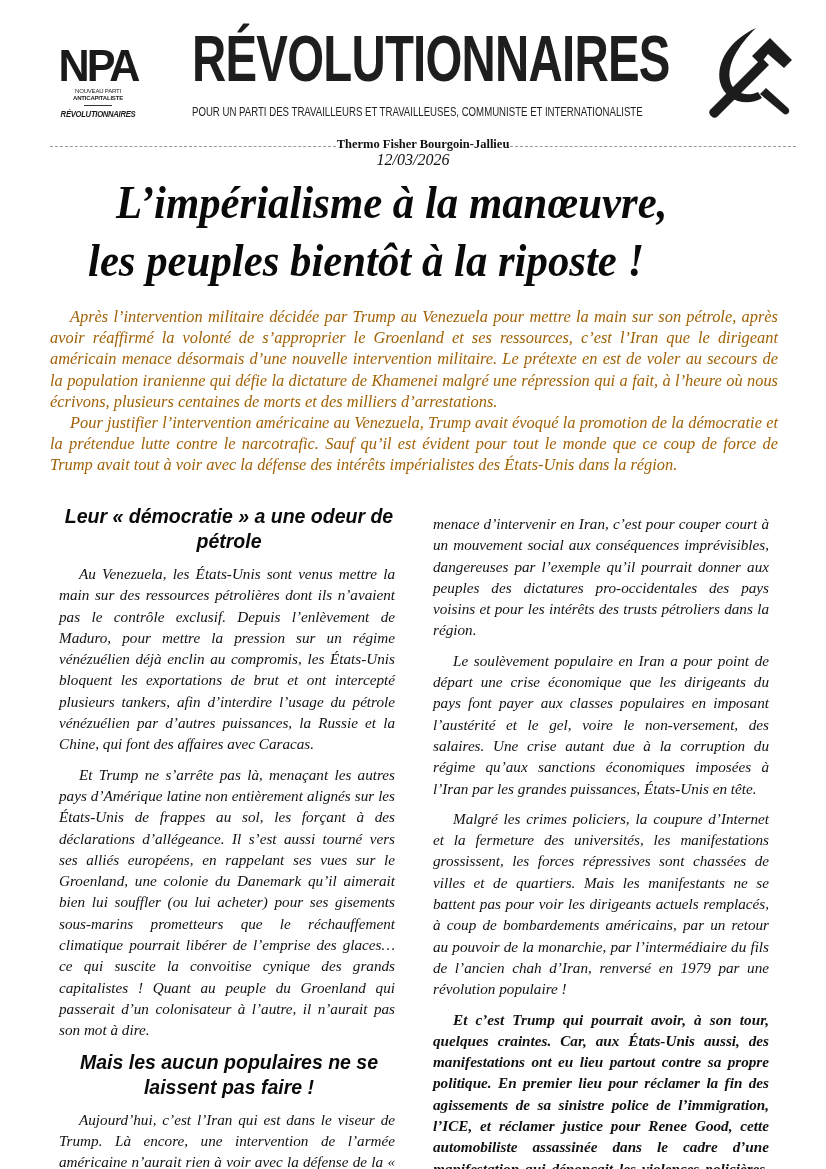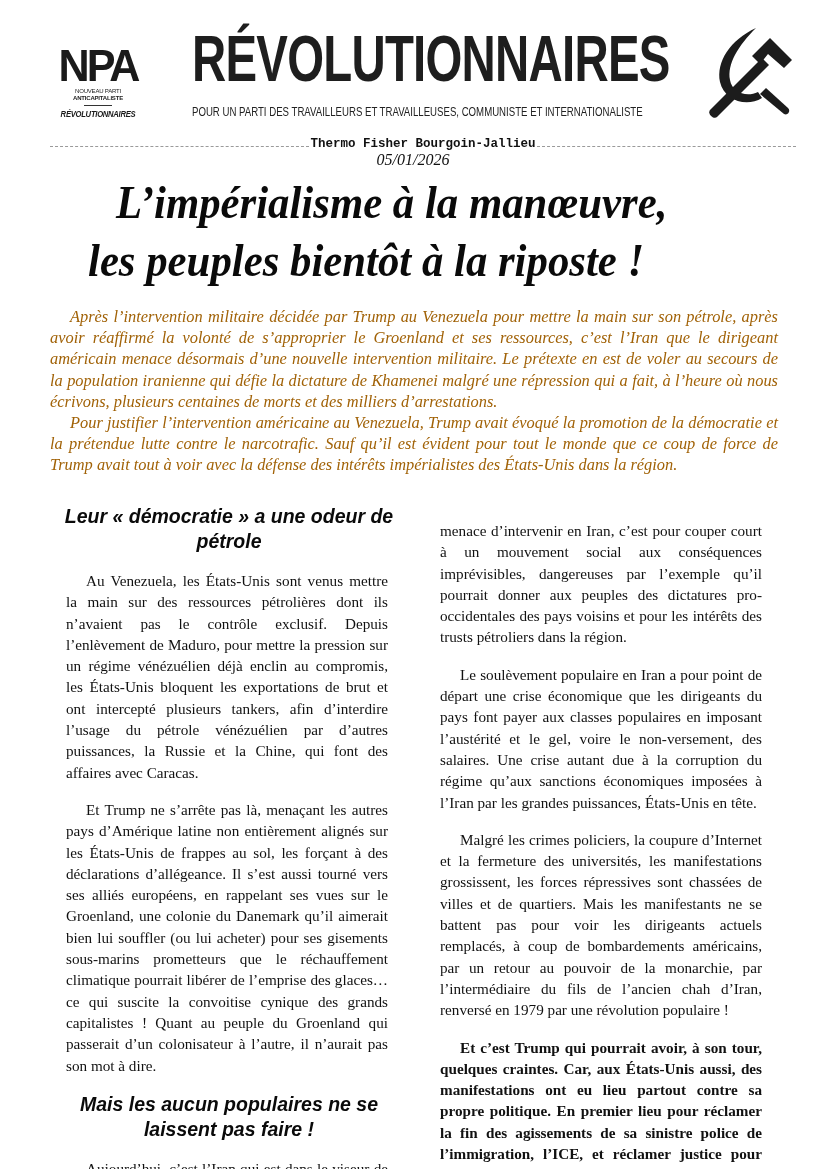--- a/index.html
+++ b/index.html
@@ -16,37 +16,37 @@
 
     .masthead { position: absolute; left: 192px; top: 24px; width: 466px; }
     .masthead-title { font-family: "Liberation Sans", sans-serif; font-weight: bold; font-size: 64px; line-height: 70px; color: #1e1e1e; letter-spacing: -1px; transform: scaleX(0.74); transform-origin: left top; white-space: nowrap; }
     .masthead-tag { font-family: "Liberation Sans", sans-serif; font-size: 12.2px; color: #222; white-space: nowrap; transform: scaleX(0.79); transform-origin: left top; margin-top: 11px; letter-spacing: 0px; }
 
     .emblem { position: absolute; left: 700px; top: 24px; width: 100px; height: 100px; }
 
     
     .workplace-row { position: absolute; left: 50px; top: 136px; width: 746px; height: 16px; display: flex; align-items: center; }
     .dots { flex: 1; border-bottom: 1px dashed #9a9a9a; height: 0; margin-top: 5px; }
-    .workplace { font-family: Liberation Mono, monospace; font-weight: bold; font-size: 12.5px; color: #111; padding: 0 1px; white-space: nowrap; }
+    .workplace { font-family: Liberation Serif, serif; font-weight: bold; font-size: 12.5px; color: #111; padding: 0 1px; white-space: nowrap; }
     .date { position: absolute; left: 0; width: 826px; top: 151px; text-align: center; font-family: "Liberation Serif", serif; font-style: italic; font-size: 16px; color: #111; }
 
     
     .headline { position: absolute; left: 0; width: 826px; top: 176px; font-family: "Liberation Serif", serif; font-weight: bold; font-style: italic; color: #0a0a0a; }
     .headline .l1 { position: absolute; left: 116px; top: 0; font-size: 46px; white-space: nowrap; transform: scaleX(0.93); transform-origin: left top; }
     .headline .l2 { position: absolute; left: 88px; top: 58px; font-size: 46px; white-space: nowrap; transform: scaleX(0.93); transform-origin: left top; }
 
     
     .intro { position: absolute; left: 50px; top: 306px; width: 728px; font-family: "Liberation Serif", serif; font-style: italic; font-size: 16.4px; line-height: 21.2px; text-align: justify; color: #a16207; }
     .intro p { margin: 0; text-indent: 20px; }
 
     
     .col { position: absolute; top: 504px; width: 354px; font-family: "Liberation Serif", serif; font-size: 15.2px; line-height: 21.3px; color: #111; text-align: justify; }
     .col.left { left: 50px; }
     .col.right { left: 424px; }
-    .col p { margin: 16px; text-indent: 20px; }
+    .col p { margin: 9px; text-indent: 20px; font-style: italic; }
     .col p.noindent { text-indent: 0; }
     .col h2 { margin: 0 0 2px 4px; font-family: Liberation Sans, sans-serif; font-weight: bold; font-style: italic; font-size: 19.5px; line-height: 25px; text-align: center; color: #0a0a0a; }
     .col h2.second { margin-top: 9px; }
     .col p.bold { font-weight: bold; }
   </style>
 </head>
 <body>
 
 <div class="page">
 
@@ -72,21 +72,21 @@
     <path d="M10 86 L62 34 L69 41 L17 93 C14 96 7 90 10 86 Z" fill="#1c1c1c"></path>
 
     <path d="M52 32 L70 14 L92 36 L84 44 L68 30 L60 40 Z" fill="#1c1c1c"></path>
   </svg>
 
   <div class="workplace-row">
     <div class="dots"></div>
     <div class="workplace">Thermo Fisher Bourgoin-Jallieu</div>
     <div class="dots"></div>
   </div>
-  <div class="date">05/01/2026</div>
+  <div class="date">12/03/2026</div>
 
   <div class="headline">
     <div class="l1">L’impérialisme à la manœuvre,</div>
     <div class="l2">les peuples bientôt à la riposte !</div>
   </div>
 
   <div class="intro">
     <p>Après l’intervention militaire décidée par Trump au Venezuela pour mettre la main sur son pétrole, après avoir réaffirmé la volonté de s’approprier le Groenland et ses ressources, c’est l’Iran que le dirigeant américain menace désormais d’une nouvelle intervention militaire. Le prétexte en est de voler au secours de la population iranienne qui défie la dictature de Khamenei malgré une répression qui a fait, à l’heure où nous écrivons, plusieurs centaines de morts et des milliers d’arrestations.</p>
     <p>Pour justifier l’intervention américaine au Venezuela, Trump avait évoqué la promotion de la démocratie et la prétendue lutte contre le narcotrafic. Sauf qu’il est évident pour tout le monde que ce coup de force de Trump avait tout à voir avec la défense des intérêts impérialistes des États-Unis dans la région.</p>
   </div>

